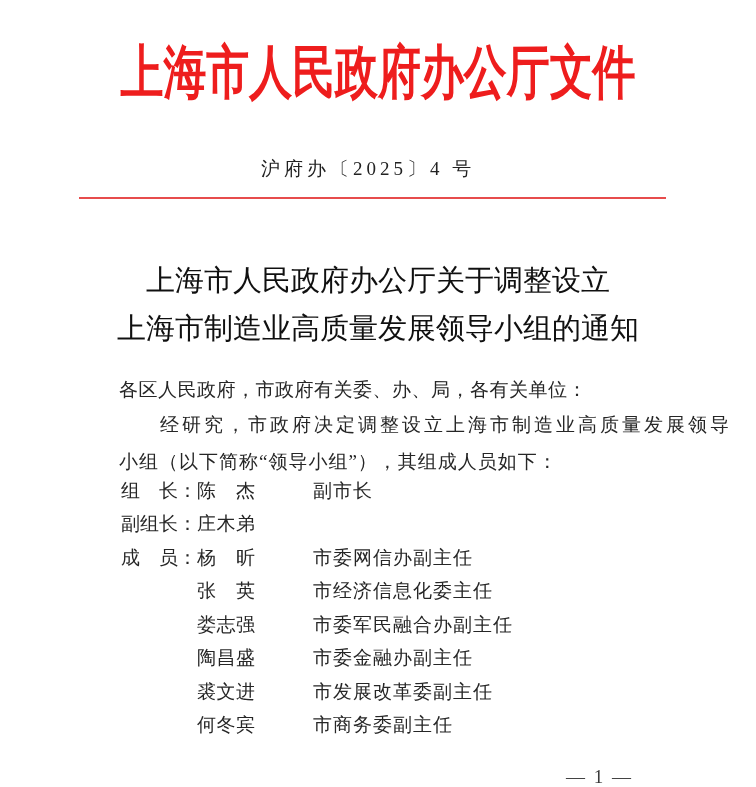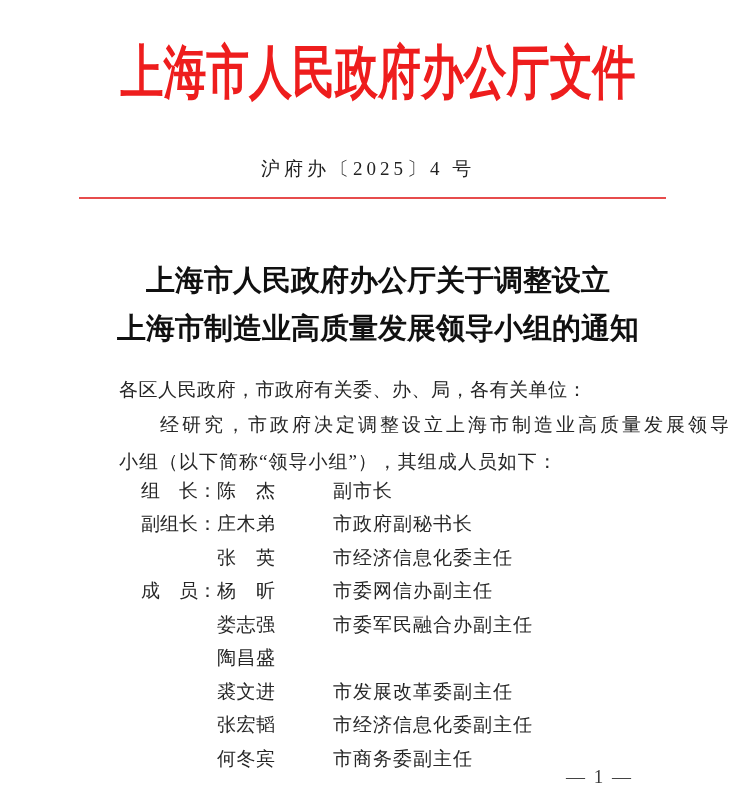--- a/index.html
+++ b/index.html
@@ -17,29 +17,29 @@
     display:inline-block;font-size:58px;font-weight:700;color:var(--header_red);
     transform:scaleX(0.74);transform-origin:50% 50%;white-space:nowrap;
   }
   .doc-number{
     position:absolute;top:156px;left:0;width:736px;text-align:center;
     font-size:19px;letter-spacing:4px;color:#222222;white-space:nowrap;
   }
   .red-rule{position:absolute;left:79px;top:197px;width:587px;height:2px;background:var(--rule_red);}
   .doc-title{
     position:absolute;top:256px;left:0;width:756px;text-align:center;
-    font-size:29px;line-height:48px;font-weight:700;color:#101010;
+    font-size:29px;line-height:48px;font-weight:400;color:#101010;
   }
   .bodytext{font-size:19px;color:var(--ink);white-space:nowrap;margin-left:40px;}
   .salutation{position:absolute;left:79px;top:377px;letter-spacing:0.5px;}
   .para1{position:absolute;left:120px;top:412px;letter-spacing:3px;}
   .para2{position:absolute;left:79px;top:449px;letter-spacing:1px;}
   .members{position:absolute;left:79px;top:474px;width:640px;}
   .member-row{display:flex;align-items:center;height:33.5px;padding-left:42px;font-size:19px;white-space:pre;}
-  .member-role{flex:0 0 76px;width:76px;margin-left:20px;}
+  .member-role{flex:0 0 76px;width:76px;}
   .member-name{flex:0 0 57px;width:57px;letter-spacing:0.5px;}
   .member-title{margin-left:59px;letter-spacing:1px;}
   .page-number{
     position:absolute;left:566px;top:766px;font-size:19px;color:#3a3a3a;
     letter-spacing:2px;white-space:nowrap;
   }
 </style>
 </head>
 <body>
 
@@ -64,50 +64,45 @@
 
   <div class="members">
     <div class="member-row">
       <span class="member-role">组　长：</span>
       <span class="member-name">陈　杰</span>
       <span class="member-title">副市长</span>
     </div>
     <div class="member-row">
       <span class="member-role">副组长：</span>
       <span class="member-name">庄木弟</span>
-      <span class="member-title">市政府副秘书长</span>
+    </div>
+    <div class="member-row">
+      <span class="member-role">成　员：</span>
+      <span class="member-name">杨　昕</span>
+      <span class="member-title">市委网信办副主任</span>
     </div>
     <div class="member-row">
       <span class="member-role"></span>
       <span class="member-name">张　英</span>
       <span class="member-title">市经济信息化委主任</span>
-    </div>
-    <div class="member-row">
-      <span class="member-role">成　员：</span>
-      <span class="member-name">杨　昕</span>
-      <span class="member-title">市委网信办副主任</span>
     </div>
     <div class="member-row">
       <span class="member-role"></span>
       <span class="member-name">娄志强</span>
       <span class="member-title">市委军民融合办副主任</span>
     </div>
     <div class="member-row">
       <span class="member-role"></span>
       <span class="member-name">陶昌盛</span>
+      <span class="member-title">市委金融办副主任</span>
     </div>
     <div class="member-row">
       <span class="member-role"></span>
       <span class="member-name">裘文进</span>
       <span class="member-title">市发展改革委副主任</span>
-    </div>
-    <div class="member-row">
-      <span class="member-role"></span>
-      <span class="member-name">张宏韬</span>
-      <span class="member-title">市经济信息化委副主任</span>
     </div>
     <div class="member-row">
       <span class="member-role"></span>
       <span class="member-name">何冬宾</span>
       <span class="member-title">市商务委副主任</span>
     </div>
   </div>
 
   <div class="page-number">— 1 —</div>
 

